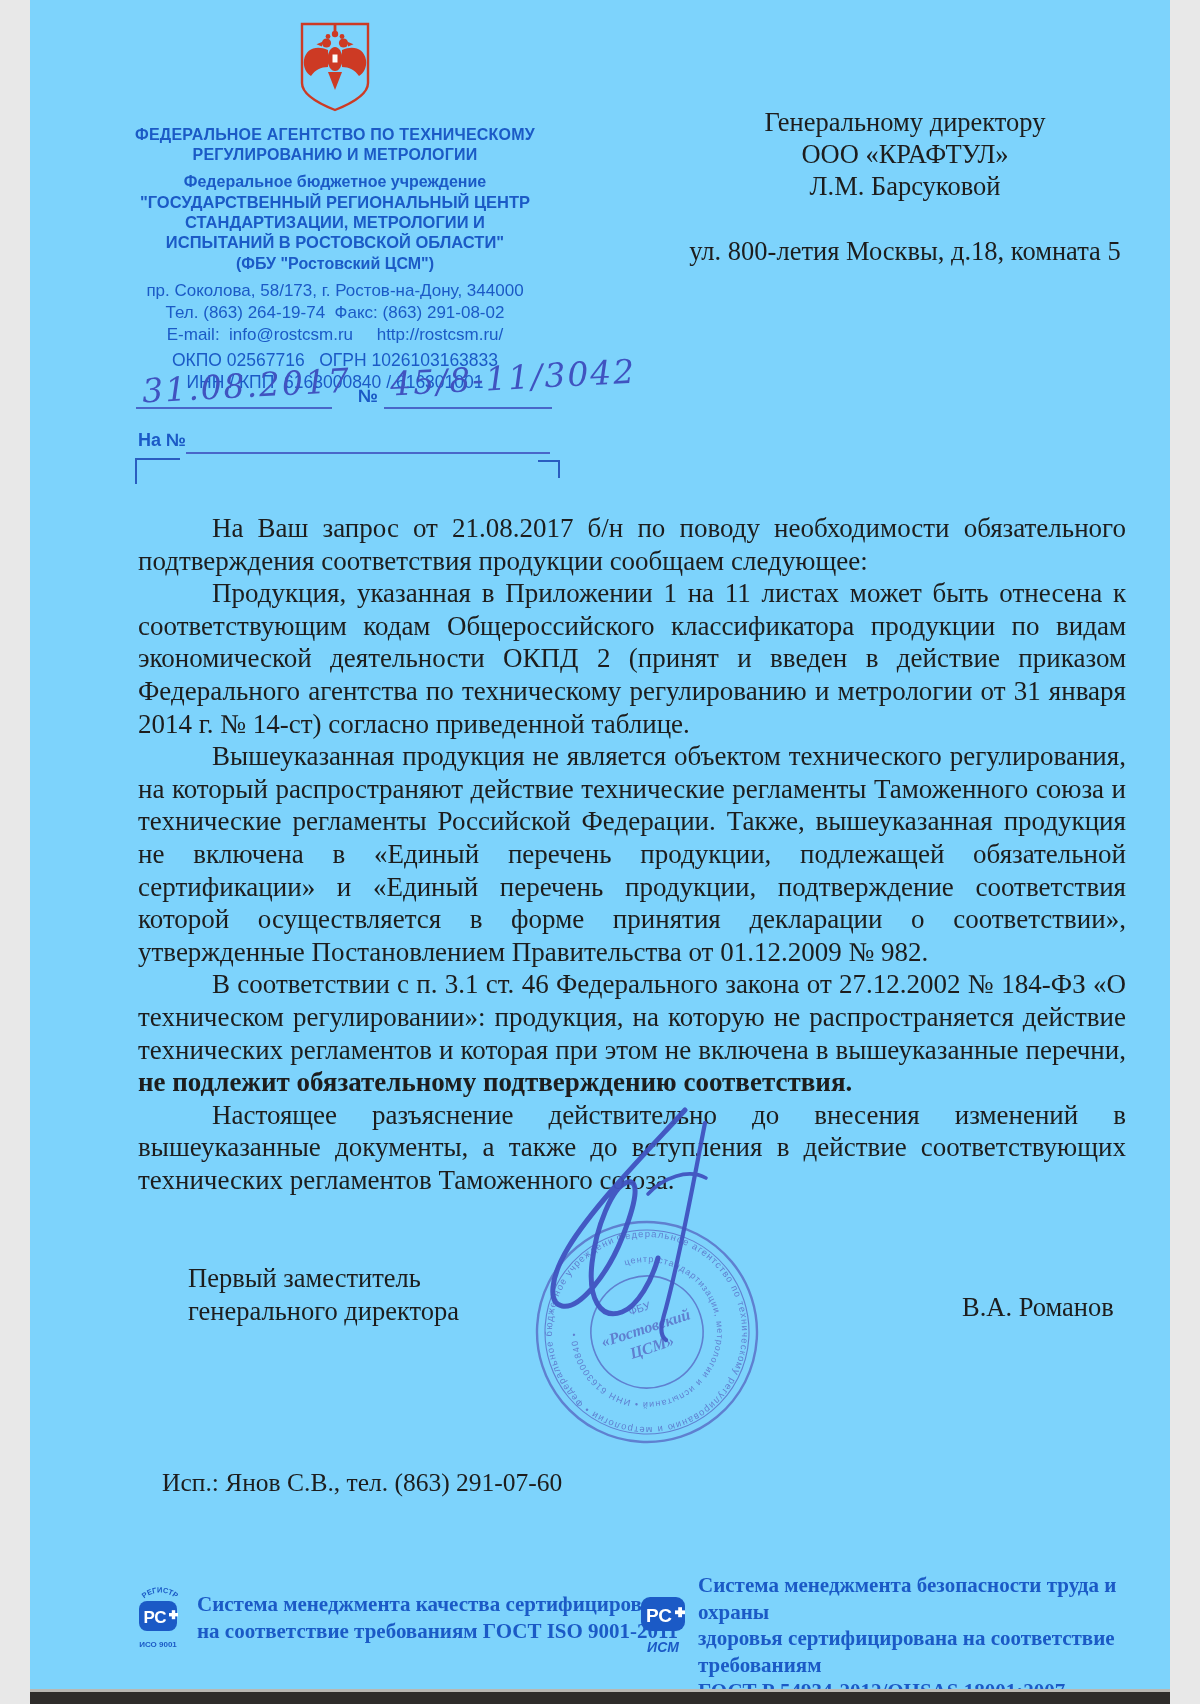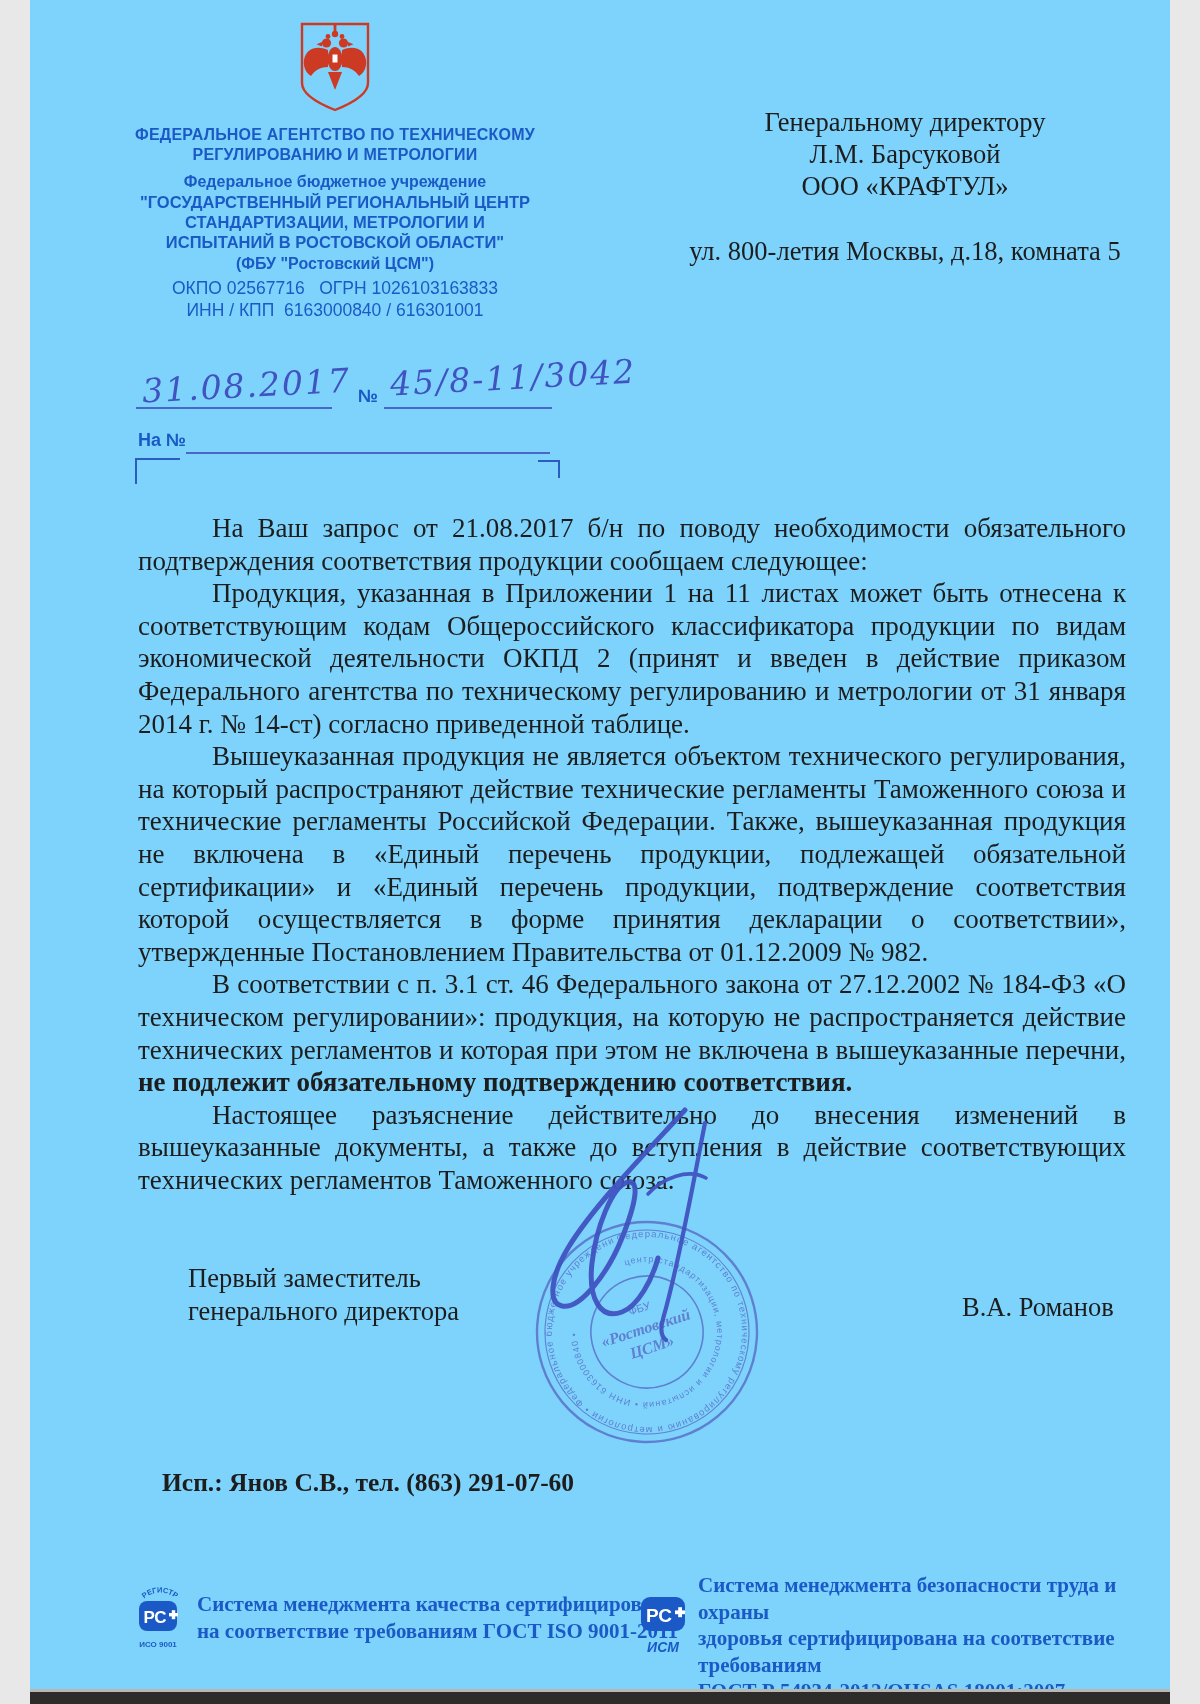--- a/index.html
+++ b/index.html
@@ -45,21 +45,21 @@
   
   .body-text{position:absolute;left:108px;top:512px;width:988px;
     font-size:27px;line-height:32.6px;text-align:justify;}
   .para{margin:0;text-indent:74px;}
   .b{font-weight:bold;}
   
   .sig-title{position:absolute;left:158px;top:1262px;font-size:26.5px;line-height:33px;}
   .sig-name{position:absolute;left:932px;top:1292px;font-size:26.5px;}
   .stamp{position:absolute;left:492px;top:1207px;opacity:.85;}
   .autograph{position:absolute;left:470px;top:1098px;}
-  .executor{position:absolute;left:132px;top:1468px;font-size:25.5px;font-weight:bold;}
+  .executor{position:absolute;left:132px;top:1468px;font-size:25.5px;}
   
   .cert-badge{position:absolute;}
   .badge-left{left:98px;top:1583px;}
   .badge-right{left:606px;top:1592px;}
   .cert-text{position:absolute;color:var(--letterhead-blue);font-weight:bold;
     font-family:"Liberation Serif", serif;}
   .cert-left{left:167px;top:1591px;font-size:21px;line-height:27px;}
   .cert-right{left:668px;top:1572px;font-size:21px;line-height:26.5px;}
   .scan-edge{position:absolute;left:0;top:1692px;width:1200px;height:12px;background:#2e2c2a;}
   .scan-edge-soft{position:absolute;left:0;top:1689px;width:1200px;height:3px;background:#b9b7b2;}
@@ -94,40 +94,45 @@
       <div>ФЕДЕРАЛЬНОЕ АГЕНТСТВО ПО ТЕХНИЧЕСКОМУ</div>
       <div>РЕГУЛИРОВАНИЮ И МЕТРОЛОГИИ</div>
     </div>
     <div class="lh-orgtype">Федеральное бюджетное учреждение</div>
     <div class="lh-orgname">
       <div>"ГОСУДАРСТВЕННЫЙ РЕГИОНАЛЬНЫЙ ЦЕНТР</div>
       <div>СТАНДАРТИЗАЦИИ, МЕТРОЛОГИИ И</div>
       <div>ИСПЫТАНИЙ В РОСТОВСКОЙ ОБЛАСТИ"</div>
     </div>
     <div class="lh-short">(ФБУ "Ростовский ЦСМ")</div>
+    <div class="lh-contact">
+      <div>пр. Соколова, 58/173, г. Ростов-на-Дону, 344000</div>
+      <div>Тел. (863) 264-19-74&nbsp;&nbsp;Факс: (863) 291-08-02</div>
+      <div>E-mail:&nbsp; info@rostcsm.ru&nbsp;&nbsp;&nbsp;&nbsp;&nbsp;http://rostcsm.ru/</div>
+    </div>
     <div class="lh-codes">
       <div>ОКПО 02567716&nbsp;&nbsp; ОГРН 1026103163833</div>
       <div>ИНН / КПП&nbsp; 6163000840 / 616301001</div>
     </div>
   </div>
 
   <div class="handwrite hw-date">31.08.2017</div>
   <div class="rule" style="left:106px;top:407px;width:196px;"></div>
   <div class="no-label">№</div>
   <div class="handwrite hw-num">45/8-11/3042</div>
   <div class="rule" style="left:354px;top:407px;width:168px;"></div>
   <div class="nano-label">На №</div>
   <div class="rule" style="left:156px;top:452px;width:364px;"></div>
   <div class="corner corner-left"></div>
   <div class="corner corner-right"></div>
 
   <div class="addressee">
     <div>Генеральному директору</div>
+    <div>ООО «КРАФТУЛ»</div>
     <div>Л.М. Барсуковой</div>
-    <div>ООО «КРАФТУЛ»</div>
     <div class="addr-gap"></div>
     <div>ул. 800-летия Москвы, д.18, комната 5</div>
   </div>
 
   <div class="body-text">
     <p class="para">На Ваш запрос от 21.08.2017 б/н по поводу необходимости обязательного подтверждения соответствия продукции сообщаем следующее:</p>
     <p class="para">Продукция, указанная в Приложении 1 на 11 листах может быть отнесена к соответствующим кодам Общероссийского классификатора продукции по видам экономической деятельности ОКПД 2 (принят и введен в действие приказом Федерального агентства по техническому регулированию и метрологии от 31 января 2014 г. № 14-ст) согласно приведенной таблице.</p>
     <p class="para">Вышеуказанная продукция не является объектом технического регулирования, на который распространяют действие технические регламенты Таможенного союза и технические регламенты Российской Федерации. Также, вышеуказанная продукция не включена в «Единый перечень продукции, подлежащей обязательной сертификации» и «Единый перечень продукции, подтверждение соответствия которой осуществляется в форме принятия декларации о соответствии», утвержденные Постановлением Правительства от 01.12.2009 № 982.</p>
     <p class="para"><span>В соответствии с п. 3.1 ст. 46 Федерального закона от 27.12.2002 № 184-ФЗ «О техническом регулировании»: продукция, на которую не распространяется действие технических регламентов и которая при этом не включена в вышеуказанные перечни, </span><span class="b">не подлежит обязательному подтверждению соответствия</span><span class="b">.</span></p>
     <p class="para">Настоящее разъяснение действительно до внесения изменений в вышеуказанные документы, а также до вступления в действие соответствующих технических регламентов Таможенного союза.</p>

